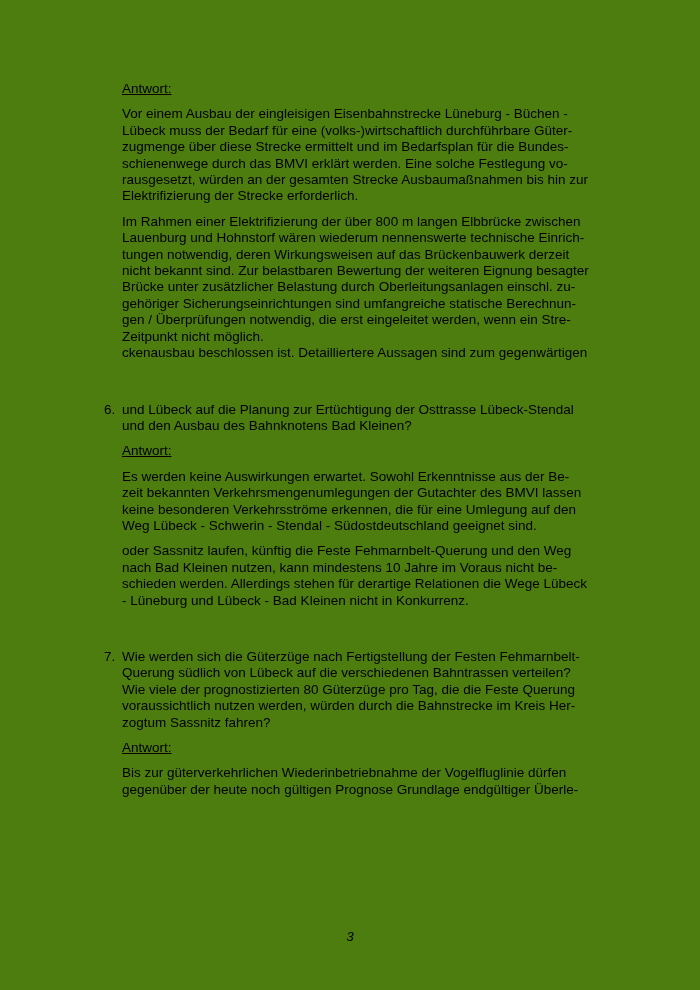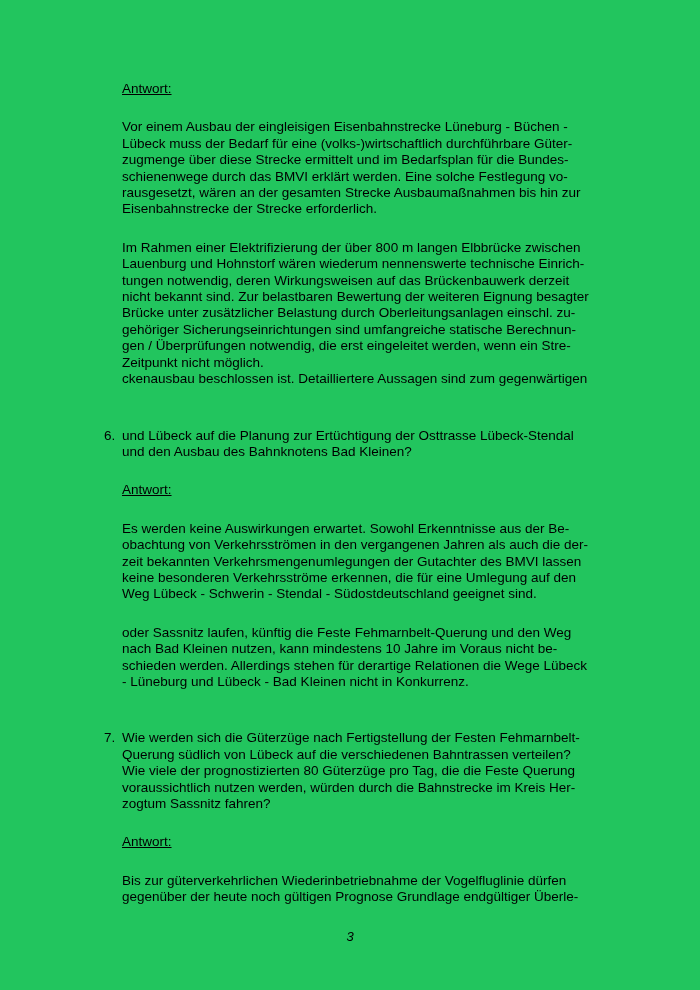--- a/index.html
+++ b/index.html
@@ -4,35 +4,35 @@
 <style>
   html, body {
     margin: 0;
     padding: 0;
     background: #ffffff;
   }
   .page {
     position: relative;
     width: 700px;
     height: 990px;
-    background: #22c55e;
+    background: #4d7c0f;
     color: #000000;
     font-family: "Liberation Sans", sans-serif;
     font-size: 13.5px;
     line-height: 16.4px;
     overflow: hidden;
   }
   .content {
     position: absolute;
     top: 81px;
     left: 122px;
     width: 486px;
   }
   .block {
-    margin-top: 22px;
+    margin-top: 9px;
   }
   .block:first-child {
     margin-top: 0;
   }
   .block.question {
     margin-top: 40px;
     display: flex;
     margin-left: -18px;
   }
   .q-num {
@@ -59,22 +59,22 @@
 <body>
 
 <div class="page">
   <div class="content">
       <div class="block answer-label"><span class="label-text">Antwort:</span></div>
       <div class="block paragraph">
         <div class="line">Vor einem Ausbau der eingleisigen Eisenbahnstrecke Lüneburg - Büchen -</div>
         <div class="line">Lübeck muss der Bedarf für eine (volks-)wirtschaftlich durchführbare Güter-</div>
         <div class="line">zugmenge über diese Strecke ermittelt und im Bedarfsplan für die Bundes-</div>
         <div class="line">schienenwege durch das BMVI erklärt werden. Eine solche Festlegung vo-</div>
-        <div class="line">rausgesetzt, wären an der gesamten Strecke Ausbaumaßnahmen bis hin zur</div>
-        <div class="line">Eisenbahnstrecke der Strecke erforderlich.</div>
+        <div class="line">rausgesetzt, würden an der gesamten Strecke Ausbaumaßnahmen bis hin zur</div>
+        <div class="line">Elektrifizierung der Strecke erforderlich.</div>
       </div>
       <div class="block paragraph">
         <div class="line">Im Rahmen einer Elektrifizierung der über 800 m langen Elbbrücke zwischen</div>
         <div class="line">Lauenburg und Hohnstorf wären wiederum nennenswerte technische Einrich-</div>
         <div class="line">tungen notwendig, deren Wirkungsweisen auf das Brückenbauwerk derzeit</div>
         <div class="line">nicht bekannt sind. Zur belastbaren Bewertung der weiteren Eignung besagter</div>
         <div class="line">Brücke unter zusätzlicher Belastung durch Oberleitungsanlagen einschl. zu-</div>
         <div class="line">gehöriger Sicherungseinrichtungen sind umfangreiche statische Berechnun-</div>
         <div class="line">gen / Überprüfungen notwendig, die erst eingeleitet werden, wenn ein Stre-</div>
         <div class="line">Zeitpunkt nicht möglich.</div>
@@ -83,21 +83,20 @@
       <div class="block question">
         <div class="q-num">6.</div>
         <div class="q-body">
           <div class="line">und Lübeck auf die Planung zur Ertüchtigung der Osttrasse Lübeck-Stendal</div>
           <div class="line">und den Ausbau des Bahnknotens Bad Kleinen?</div>
         </div>
       </div>
       <div class="block answer-label"><span class="label-text">Antwort:</span></div>
       <div class="block paragraph">
         <div class="line">Es werden keine Auswirkungen erwartet. Sowohl Erkenntnisse aus der Be-</div>
-        <div class="line">obachtung von Verkehrsströmen in den vergangenen Jahren als auch die der-</div>
         <div class="line">zeit bekannten Verkehrsmengenumlegungen der Gutachter des BMVI lassen</div>
         <div class="line">keine besonderen Verkehrsströme erkennen, die für eine Umlegung auf den</div>
         <div class="line">Weg Lübeck - Schwerin - Stendal - Südostdeutschland geeignet sind.</div>
       </div>
       <div class="block paragraph">
         <div class="line">oder Sassnitz laufen, künftig die Feste Fehmarnbelt-Querung und den Weg</div>
         <div class="line">nach Bad Kleinen nutzen, kann mindestens 10 Jahre im Voraus nicht be-</div>
         <div class="line">schieden werden. Allerdings stehen für derartige Relationen die Wege Lübeck</div>
         <div class="line">- Lüneburg und Lübeck - Bad Kleinen nicht in Konkurrenz.</div>
       </div>

